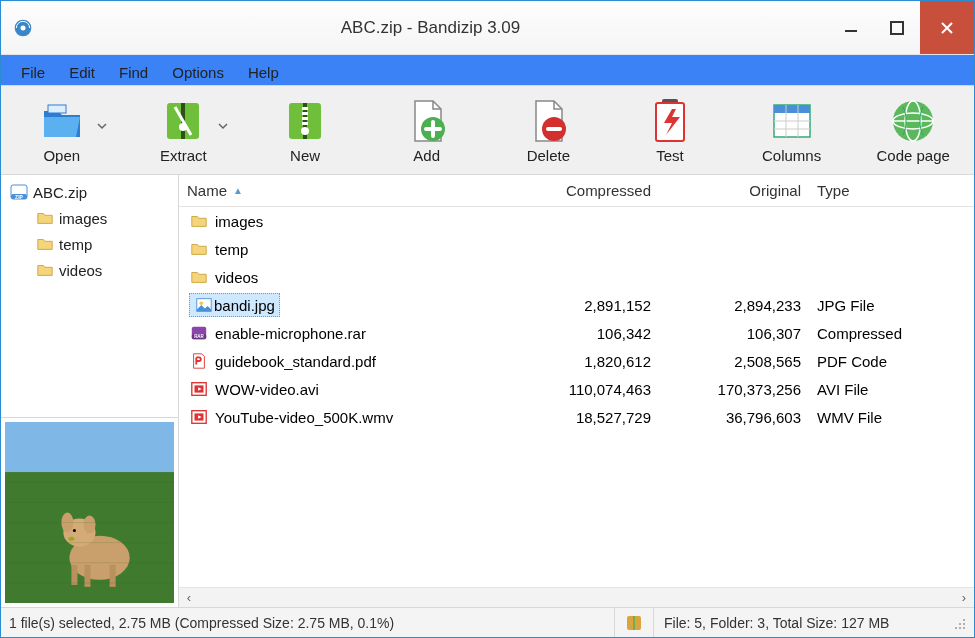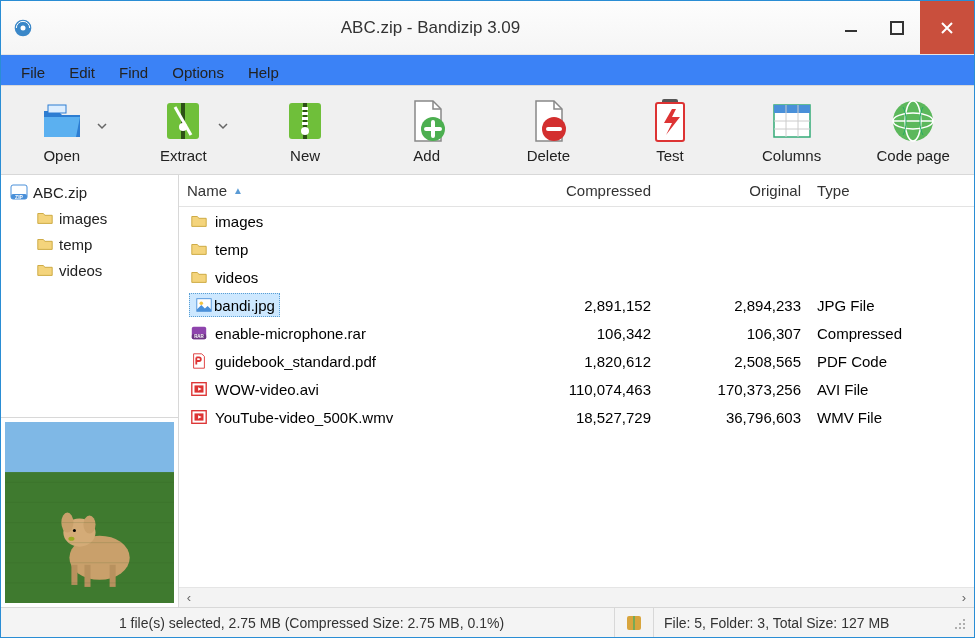--- a/index.html
+++ b/index.html
@@ -37,21 +37,21 @@
 .sort-arrow { color: #5b9bd5; font-size: 10px; margin-left: 6px; position: relative; top: -2px; }
 .filelist { flex: 1; overflow: hidden; font-size: 15px; }
 .file-row { height: 28px; display: flex; align-items: center; }
 .file-row .col-name { display: flex; align-items: center; gap: 6px; padding-left: 10px; }
 .file-row .ficon { width: 20px; height: 20px; display: flex; align-items: center; justify-content: center; flex-shrink: 0; }
 .file-row.selected { }
 .file-row.selected .sel-box { background: #cde8ff; border: 1px dotted #5a9fd4; display: inline-flex; align-items: center; padding: 1px 4px; }
 .hscrollbar { height: 20px; border-top: 1px solid #e5e5e5; display: flex; align-items: center; background: #f3f3f3; }
 .hscrollbar .arrow { width: 20px; text-align: center; color: #666; }
 .hscrollbar .track { flex: 1; }
-.statusbar { height: 30px; border-top: 1px solid #d8d8d8; background: #f4f4f4; display: flex; align-items: center; font-size: 14px; color: #333; text-align: center; }
+.statusbar { height: 30px; border-top: 1px solid #d8d8d8; background: #f4f4f4; display: flex; align-items: center; font-size: 14px; color: #333; }
 .statusbar .sleft { flex: 1; padding-left: 8px; }
 .statusbar .smid { width: 40px; display: flex; justify-content: center; border-left: 1px solid #d8d8d8; border-right: 1px solid #d8d8d8; height: 100%; align-items: center; }
 .statusbar .sright { width: 320px; padding-left: 10px; display: flex; align-items: center; justify-content: space-between; padding-right: 8px; }
 .grip { width: 14px; height: 14px; }
 svg { display: block; }
 </style>
 </head>
 <body>
 
 <div class="window">

